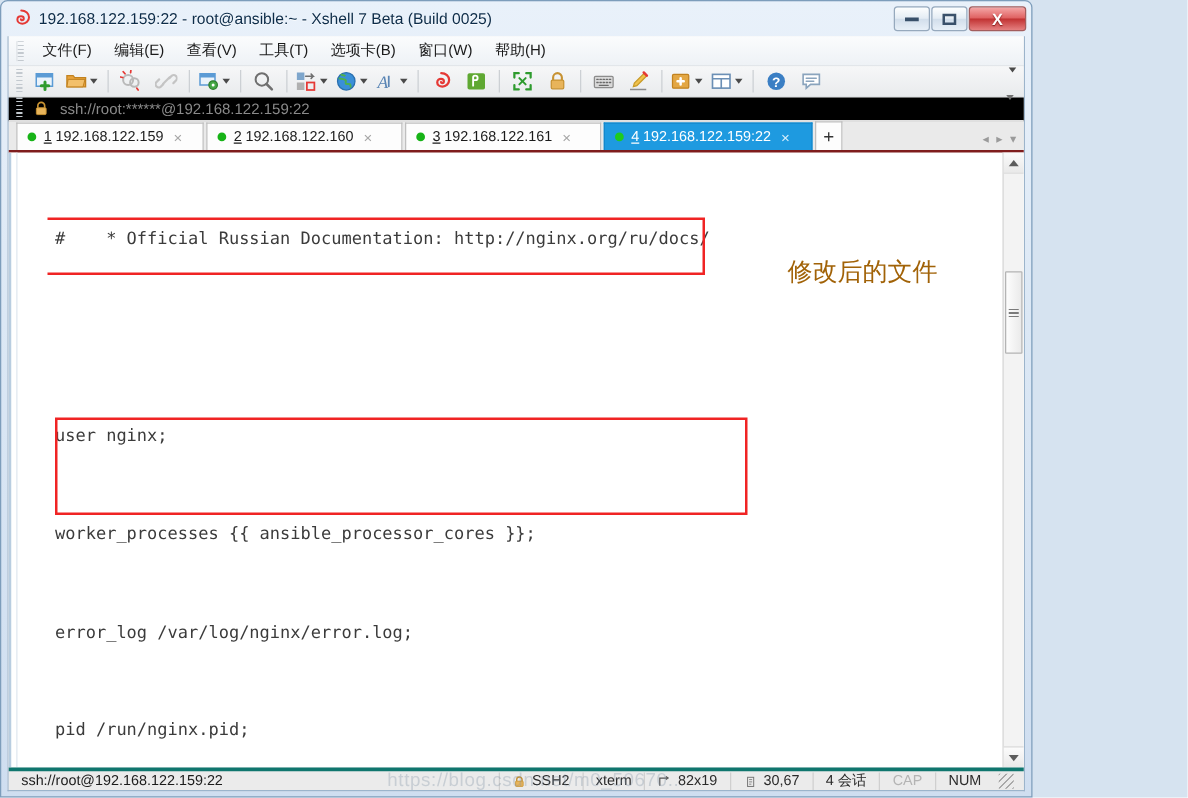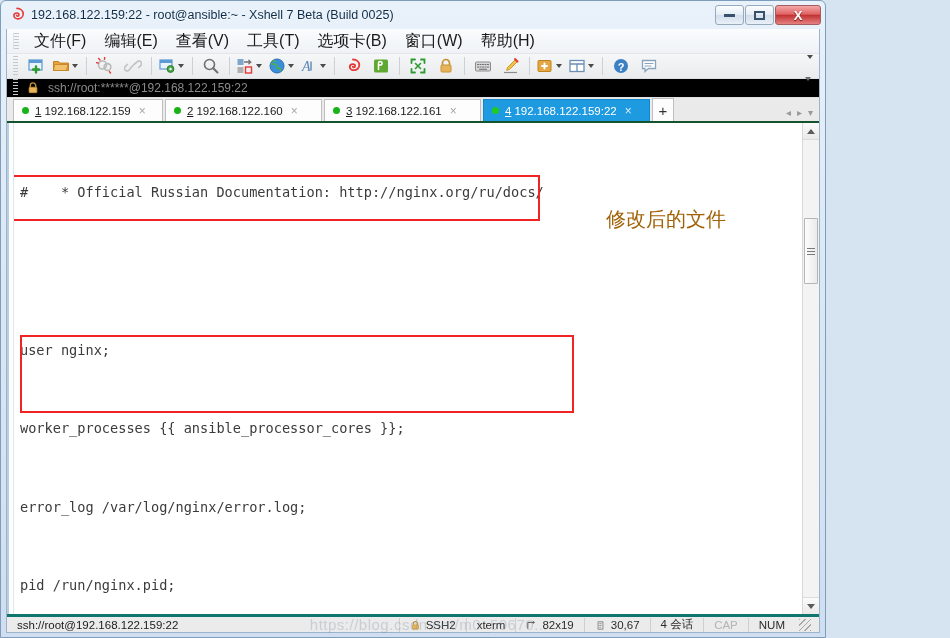--- a/index.html
+++ b/index.html
@@ -57,21 +57,21 @@
     background:linear-gradient(180deg,#fbfcfd,#eef2f6);
     border-bottom:1px solid #e2e6ea;
     padding-left:6px;
   }
   .menu-grip{
     width:5px;height:16px;margin-right:6px;
     background:repeating-linear-gradient(180deg,#c3c9cf 0 1px,transparent 1px 3px);
     border-left:1px solid #dfe3e7;
   }
   .menu-item{
-    padding:3px 9px;color:#1b1b1b;font-size:16px;white-space:nowrap;cursor:default;
+    padding:3px 9px;color:#1b1b1b;font-size:12px;white-space:nowrap;cursor:default;
   }
 
   
   .toolbar{
     height:30px;display:flex;align-items:center;
     background:linear-gradient(180deg,#f6f7f8,#e9ebed);
     border-bottom:1px solid #dcdfe2;padding-left:6px;position:relative;
   }
   .tb-grip{
     width:5px;height:20px;margin-right:4px;
@@ -142,22 +142,23 @@
     font-size:15px;color:#333;cursor:default;
   }
   .tab-nav{
     position:absolute;right:6px;bottom:3px;display:flex;align-items:center;gap:6px;
     color:#9a9a9a;font-size:10px;
   }
 
   
   .term-wrap{
     flex:1 1 auto;display:flex;position:relative;background:#ffffff;
-    border-top:2px solid #14532d;
+    border-top:2px solid #7f1d1d;
     overflow:hidden;
+    gap:24px;
   }
   .term-leftbar{
     width:6px;flex:0 0 auto;background:#ffffff;
     border-right:1px solid #dfe7ef;
     box-shadow:inset 2px 0 0 #b8cde0;
   }
   .term{
     flex:1 1 auto;position:relative;
     font-family:"DejaVu Sans Mono","Liberation Mono",monospace;
     font-size:13.6px;line-height:26.2px;

